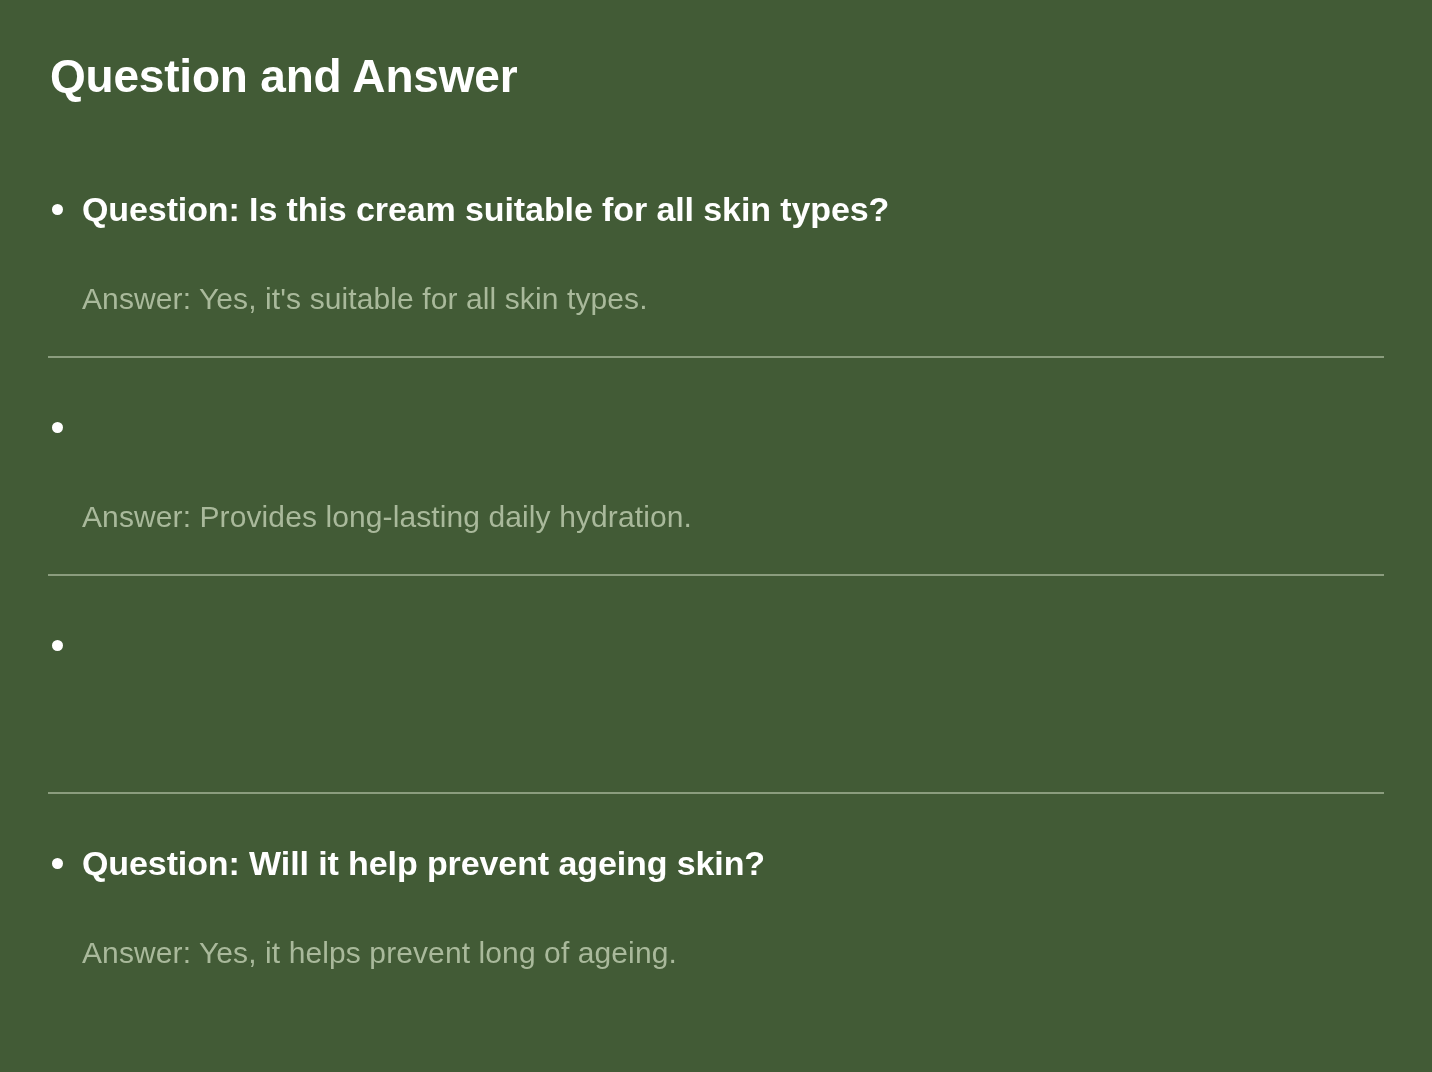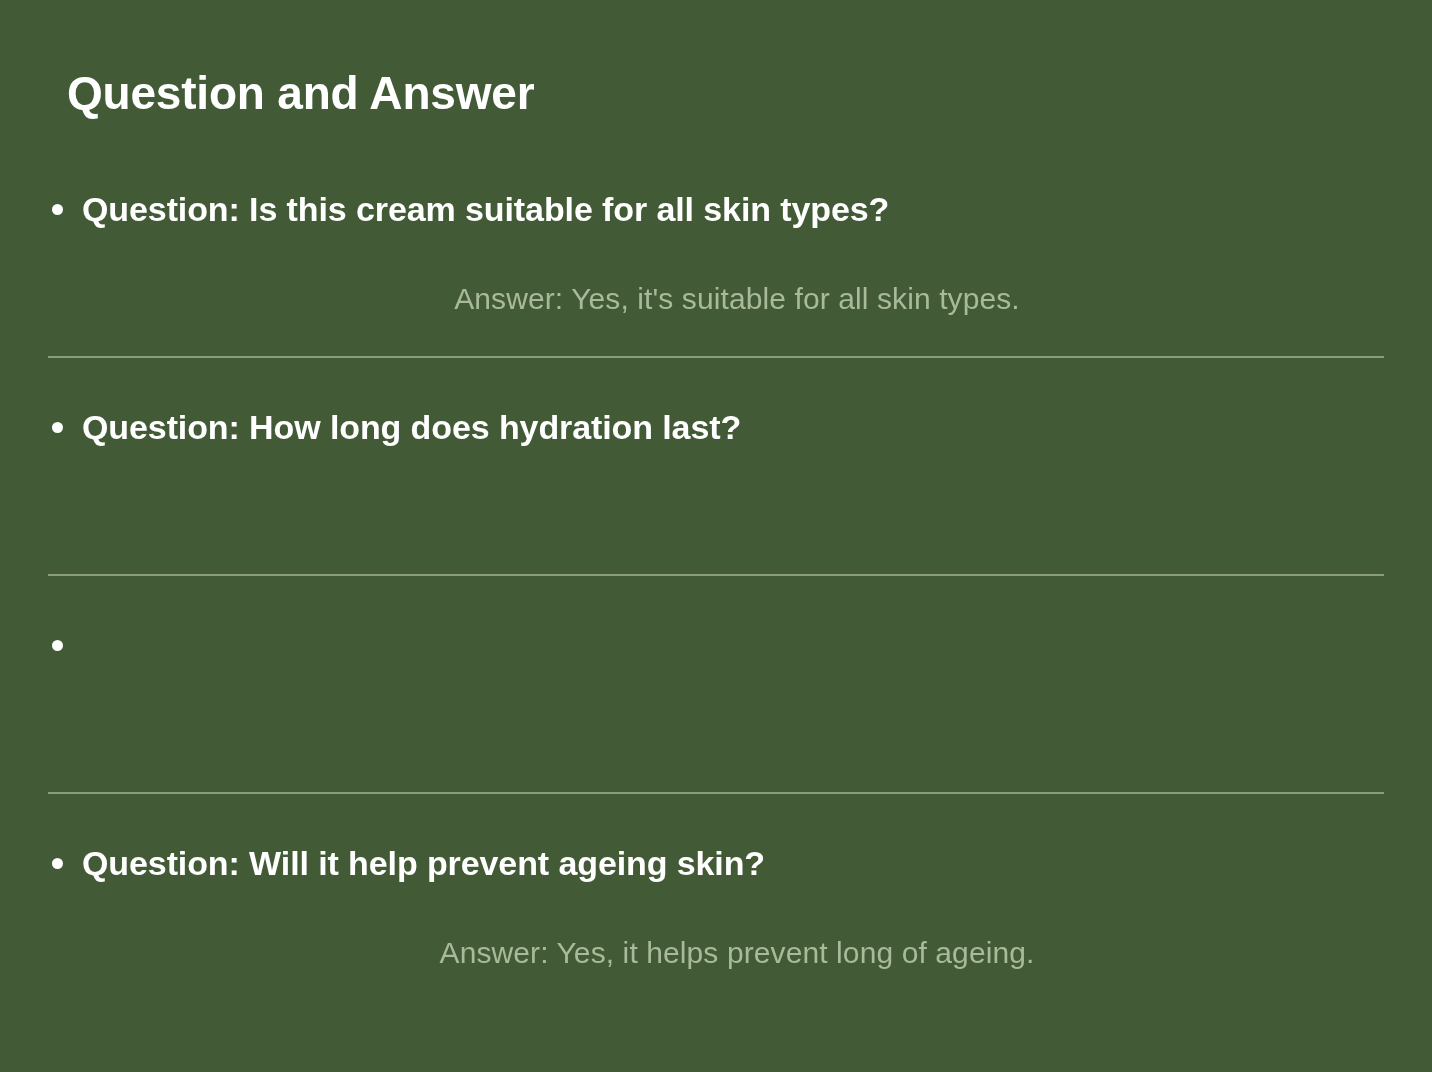--- a/index.html
+++ b/index.html
@@ -19,21 +19,21 @@
     width: 1432px;
     height: 1072px;
     box-sizing: border-box;
     padding: 0;
     position: relative;
   }
   .page-title {
     position: absolute;
     left: 50px;
     top: 47px;
-    margin: 17px;
+    margin: 0;
     font-size: 46px;
     line-height: 58px;
     font-weight: bold;
     color: #ffffff;
     letter-spacing: -0.2px;
     white-space: nowrap;
   }
   .qa-list {
     position: absolute;
     left: 0;
@@ -74,21 +74,20 @@
   .qa-answer {
     position: absolute;
     left: 82px;
     top: 118px;
     right: 40px;
     font-size: 30px;
     line-height: 42px;
     font-weight: normal;
     color: #a9b99b;
     letter-spacing: 0.1px;
-    text-align: center;
   }
   .qa-divider {
     position: absolute;
     left: 48px;
     top: 196px;
     width: 1336px;
     height: 2px;
     background: #8fa183;
     opacity: 0.95;
   }
@@ -104,21 +103,21 @@
 
     <li class="qa-item">
       <span class="qa-bullet"></span>
       <div class="qa-question">Question: Is this cream suitable for all skin types?</div>
       <div class="qa-answer">Answer: Yes, it's suitable for all skin types.</div>
       <div class="qa-divider"></div>
     </li>
 
     <li class="qa-item">
       <span class="qa-bullet"></span>
-      <div class="qa-question">Question: How long does hydration last?</div>
+      <div class="qa-answer">Answer: Provides long-lasting daily hydration.</div>
       <div class="qa-divider"></div>
     </li>
 
     <li class="qa-item">
       <span class="qa-bullet"></span>
       <div class="qa-divider"></div>
     </li>
 
     <li class="qa-item is-last">
       <span class="qa-bullet"></span>

